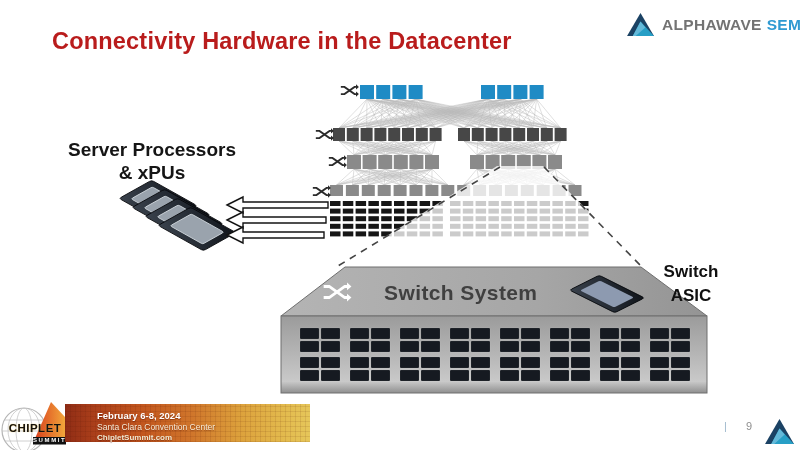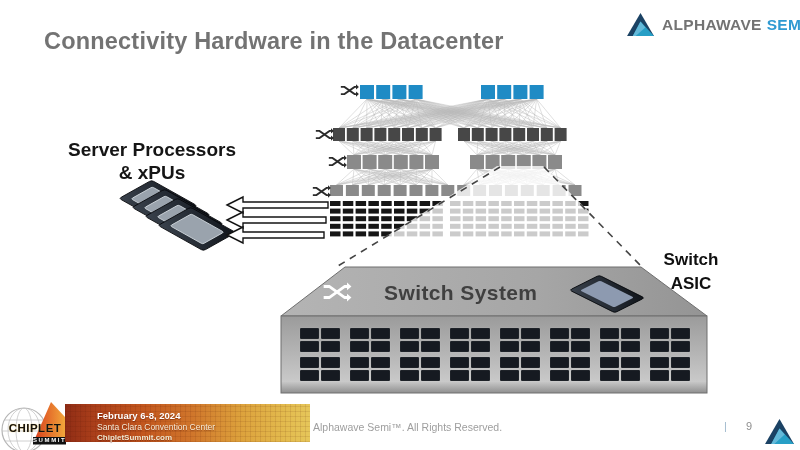--- a/index.html
+++ b/index.html
@@ -1,27 +1,27 @@
 <!DOCTYPE html>
 <html><head>
 <meta charset="utf-8">
 <style>
   html,body{margin:0;padding:0;background:#e8e8e8;}
   .slide{position:relative;width:800px;height:450px;background:#ffffff;overflow:hidden;
          font-family:"Liberation Sans", sans-serif;}
   .abs{position:absolute;}
   #gfx{position:absolute;left:0;top:0;}
-  .page-title{left:44px;top:28px;font-size:23.5px;font-weight:700;color:#737373;letter-spacing:.2px;}
+  .page-title{left:52px;top:28px;font-size:23.5px;font-weight:700;color:#b91c1c;letter-spacing:.2px;}
   .brand{left:626px;top:12px;display:flex;align-items:center;gap:7px;}
   .brand-name{font-size:15.5px;font-weight:700;color:#737373;letter-spacing:.3px;}
   .brand-suffix{font-size:15.5px;font-weight:700;color:#2f9ad2;letter-spacing:.3px;margin-left:-2px;}
   .server-label{left:52px;top:138px;width:200px;text-align:center;font-size:19px;font-weight:700;
                 color:#151515;line-height:23px;}
   .switch-system-label{left:384px;top:281px;font-size:21px;font-weight:700;color:#404040;letter-spacing:.4px;}
-  .switch-asic-label{left:646px;top:248px;width:90px;text-align:center;font-size:17px;font-weight:700;
+  .switch-asic-label{left:646px;top:260px;width:90px;text-align:center;font-size:17px;font-weight:700;
                      color:#101010;line-height:24px;}
   .chiplet-word{left:2px;top:422px;width:66px;text-align:center;font-size:11.5px;font-weight:900;
                 color:#141210;letter-spacing:.5px;text-shadow:0 0 1px #f0c24a;}
   .summit-word{left:33px;top:437px;width:33px;text-align:center;font-size:6px;font-weight:700;
                color:#ffffff;letter-spacing:1.6px;}
   .banner{left:65px;top:404px;width:245px;height:38px;
           background:
             repeating-linear-gradient(0deg, rgba(80,20,0,.10) 0 1px, transparent 1px 5px),
             repeating-linear-gradient(90deg, rgba(80,20,0,.10) 0 1px, transparent 1px 5px),
             linear-gradient(90deg,#8f2c15 0%,#ab3f1a 12%,#c3571e 32%,#d0762b 52%,#dda23c 72%,#e3bb4e 90%,#e6c65a 100%);
@@ -707,16 +707,15 @@
 
   <div class="abs chiplet-word">CHIPLET</div>
   <div class="abs summit-word">SUMMIT</div>
 
   <div class="abs banner">
     <div class="l1">February 6-8, 2024</div>
     <div class="l2">Santa Clara Convention Center</div>
     <div class="l3">ChipletSummit.com</div>
   </div>
 
-  <div class="abs copyright">Alphawave Semi™. All Rights Reserved.</div>
   <div class="abs pg-sep">|</div>
   <div class="abs pg-num">9</div>
 </div>
 
 </body></html>

